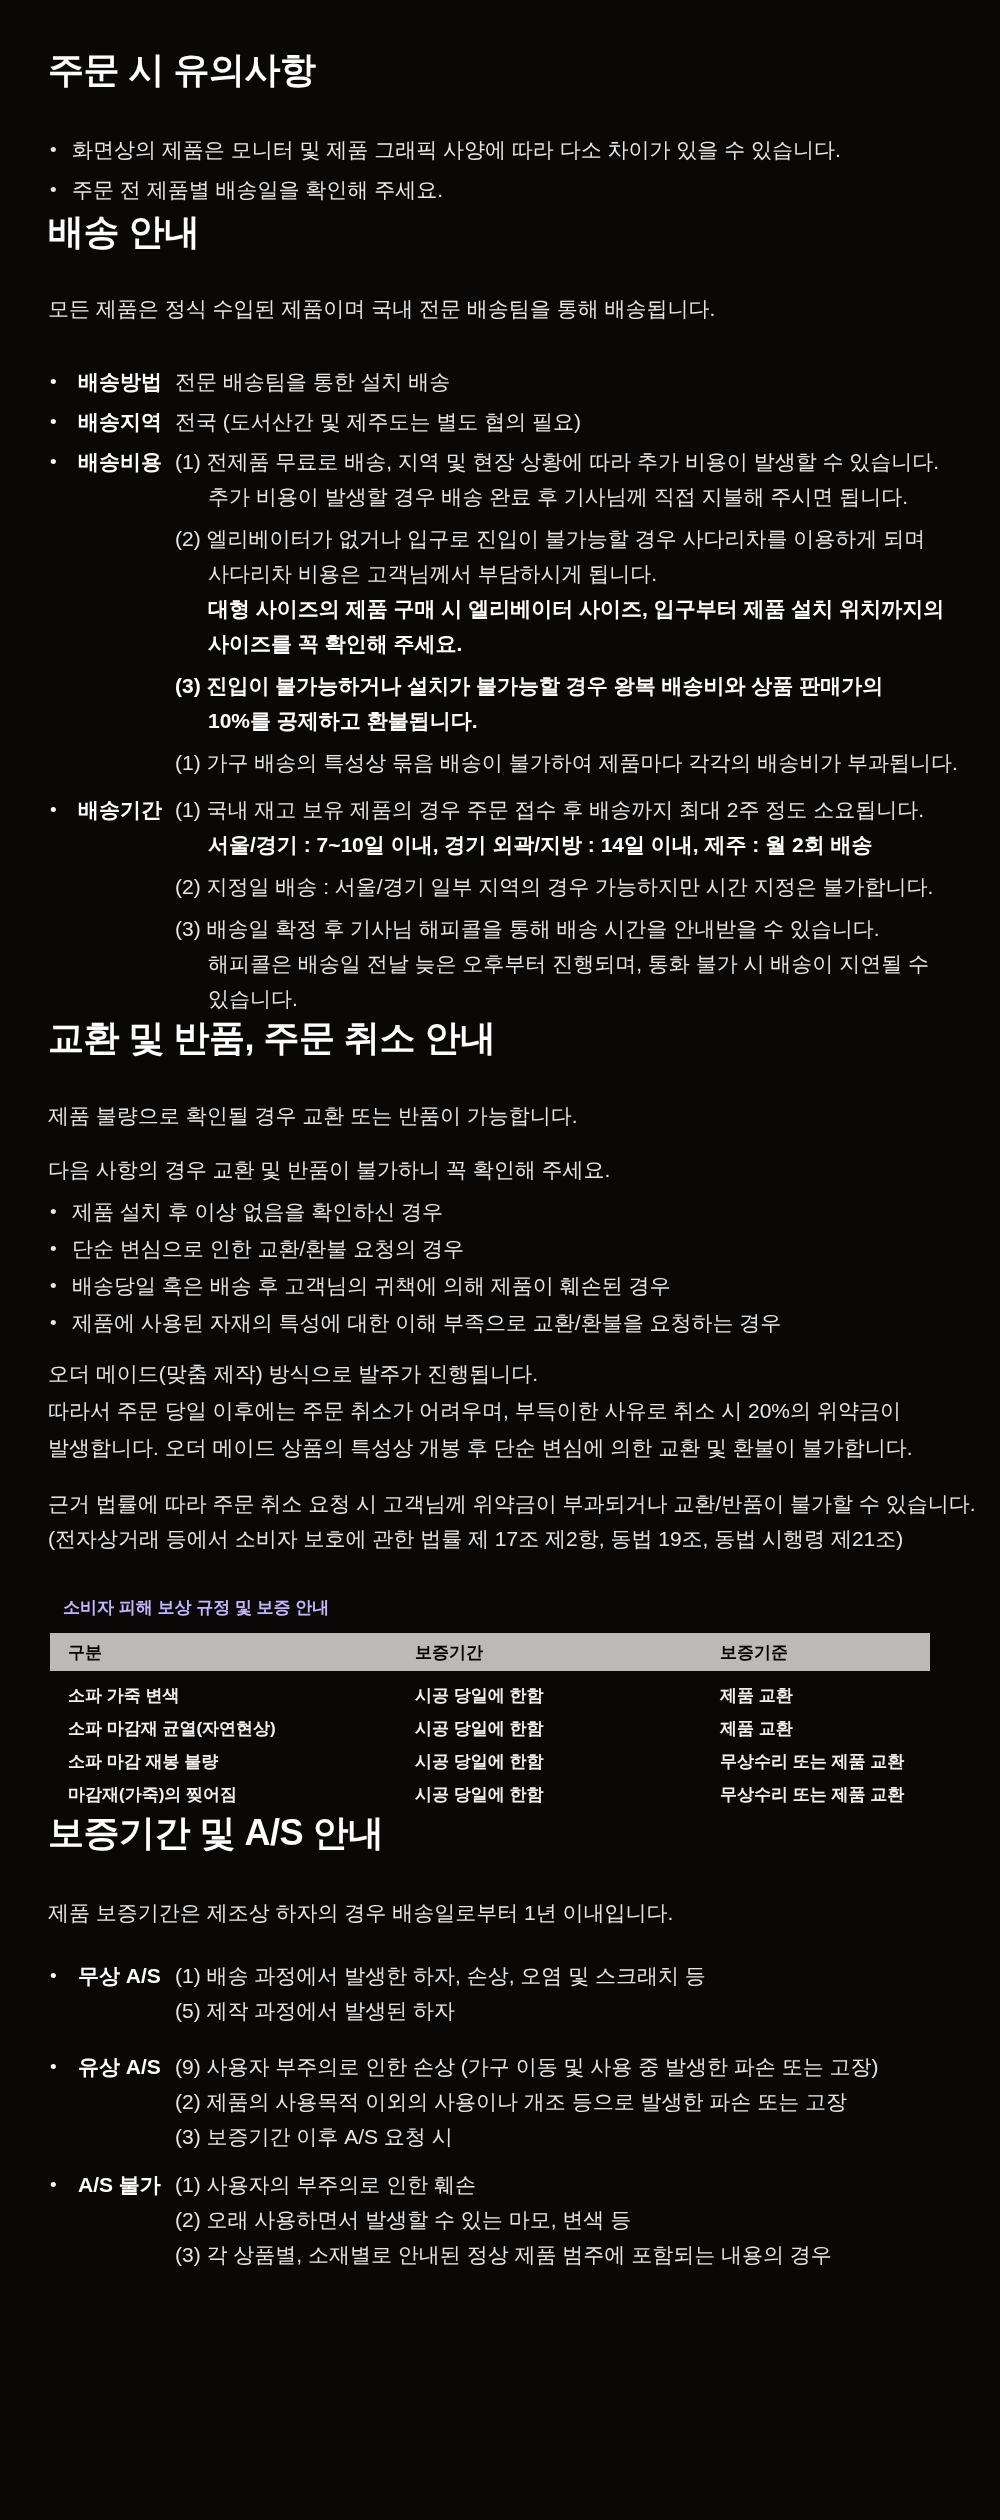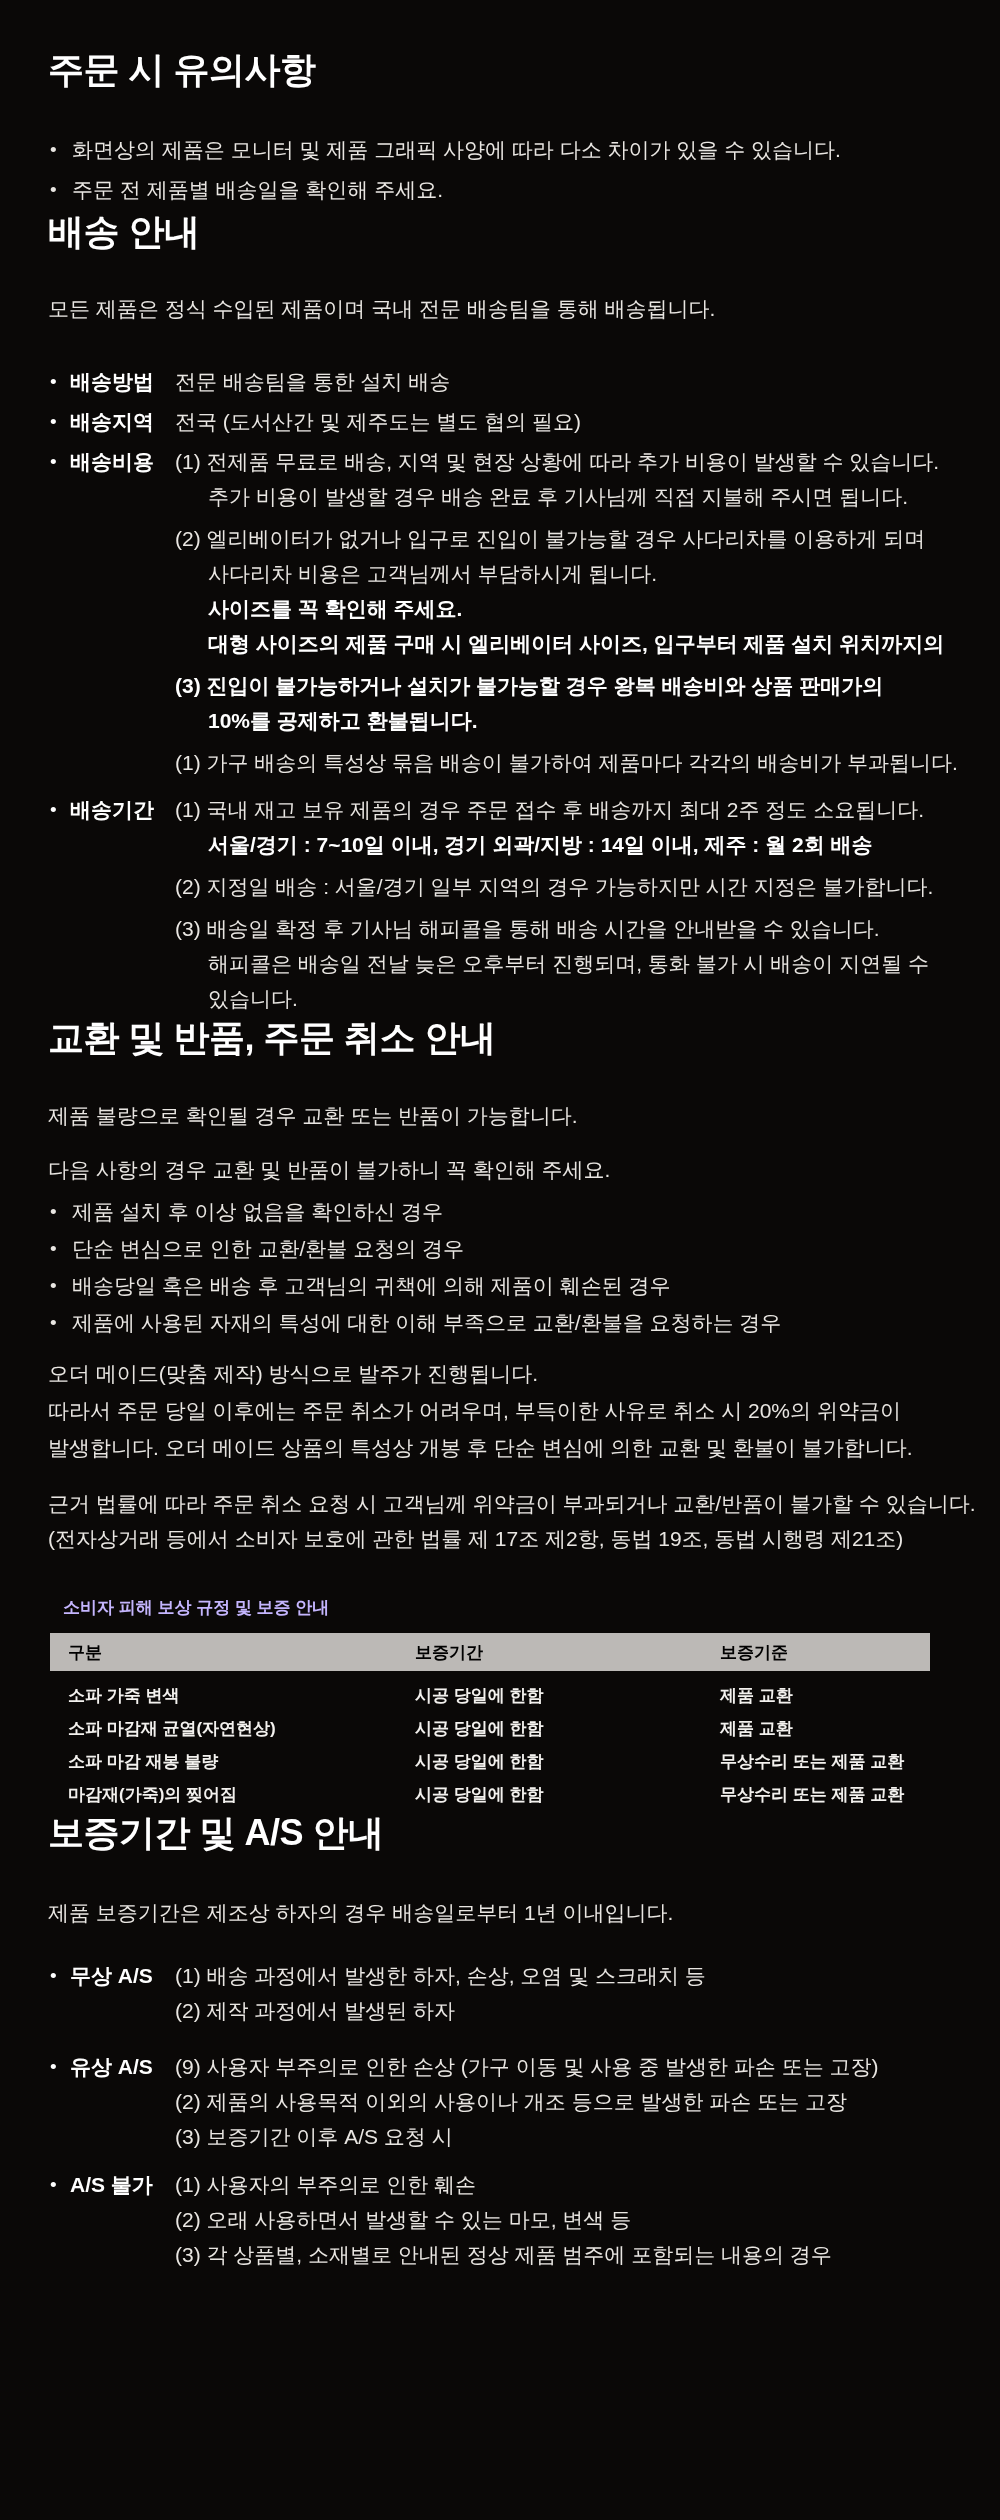--- a/index.html
+++ b/index.html
@@ -43,21 +43,21 @@
 
   
   .lrows { margin-top: 38px; }
   .lrow { position: relative; padding-left: 175px; }
   .lrow::before {
     content: "\2022";
     position: absolute; left: 50px; top: 0;
     font-size: 19px; color: #ffffff;
   }
   .lrow .label {
-    position: absolute; left: 70px; top: 0;
+    position: absolute; left: 78px; top: 0;
     font-weight: 700; color: #ffffff; white-space: nowrap;
   }
   .lrow + .lrow { margin-top: 5px; }
   .lrow.gap-lg { margin-top: 12px; }
   .item { padding-left: 33px; }
   .item + .item { margin-top: 7px; }
   .item .ln.first { margin-left: -33px; }
 
   
   .p-exch1 { margin-top: 38px; }
@@ -126,22 +126,22 @@
 
     <div class="lrow">
       <span class="label">배송비용</span>
       <div class="item">
         <div class="ln first">(1) 전제품 무료로 배송, 지역 및 현장 상황에 따라 추가 비용이 발생할 수 있습니다.</div>
         <div class="ln">추가 비용이 발생할 경우 배송 완료 후 기사님께 직접 지불해 주시면 됩니다.</div>
       </div>
       <div class="item">
         <div class="ln first">(2) 엘리베이터가 없거나 입구로 진입이 불가능할 경우 사다리차를 이용하게 되며</div>
         <div class="ln">사다리차 비용은 고객님께서 부담하시게 됩니다.</div>
+        <div class="ln b">대형 사이즈의 제품 구매 시 엘리베이터 사이즈, 입구부터 제품 설치 위치까지의</div>
         <div class="ln b">사이즈를 꼭 확인해 주세요.</div>
-        <div class="ln b">대형 사이즈의 제품 구매 시 엘리베이터 사이즈, 입구부터 제품 설치 위치까지의</div>
       </div>
       <div class="item">
         <div class="ln first b">(3) 진입이 불가능하거나 설치가 불가능할 경우 왕복 배송비와 상품 판매가의</div>
         <div class="ln b">10%를 공제하고 환불됩니다.</div>
       </div>
       <div class="item">
         <div class="ln first">(1) 가구 배송의 특성상 묶음 배송이 불가하여 제품마다 각각의 배송비가 부과됩니다.</div>
       </div>
     </div>
 
@@ -214,21 +214,21 @@
   </div>
 
   <h1 class="sec-title mt-warranty">보증기간 및 A/S 안내</h1>
   <p class="para intro-warranty">제품 보증기간은 제조상 하자의 경우 배송일로부터 1년 이내입니다.</p>
 
   <div class="lrows as-rows">
     <div class="lrow">
       <span class="label">무상 A/S</span>
       <div class="item">
         <div class="ln first">(1) 배송 과정에서 발생한 하자, 손상, 오염 및 스크래치 등</div>
-        <div class="ln first">(2) 제작 과정에서 발생된 하자</div>
+        <div class="ln first">(5) 제작 과정에서 발생된 하자</div>
       </div>
     </div>
     <div class="lrow gap-a">
       <span class="label">유상 A/S</span>
       <div class="item">
         <div class="ln first">(9) 사용자 부주의로 인한 손상 (가구 이동 및 사용 중 발생한 파손 또는 고장)</div>
         <div class="ln first">(2) 제품의 사용목적 이외의 사용이나 개조 등으로 발생한 파손 또는 고장</div>
         <div class="ln first">(3) 보증기간 이후 A/S 요청 시</div>
       </div>
     </div>

